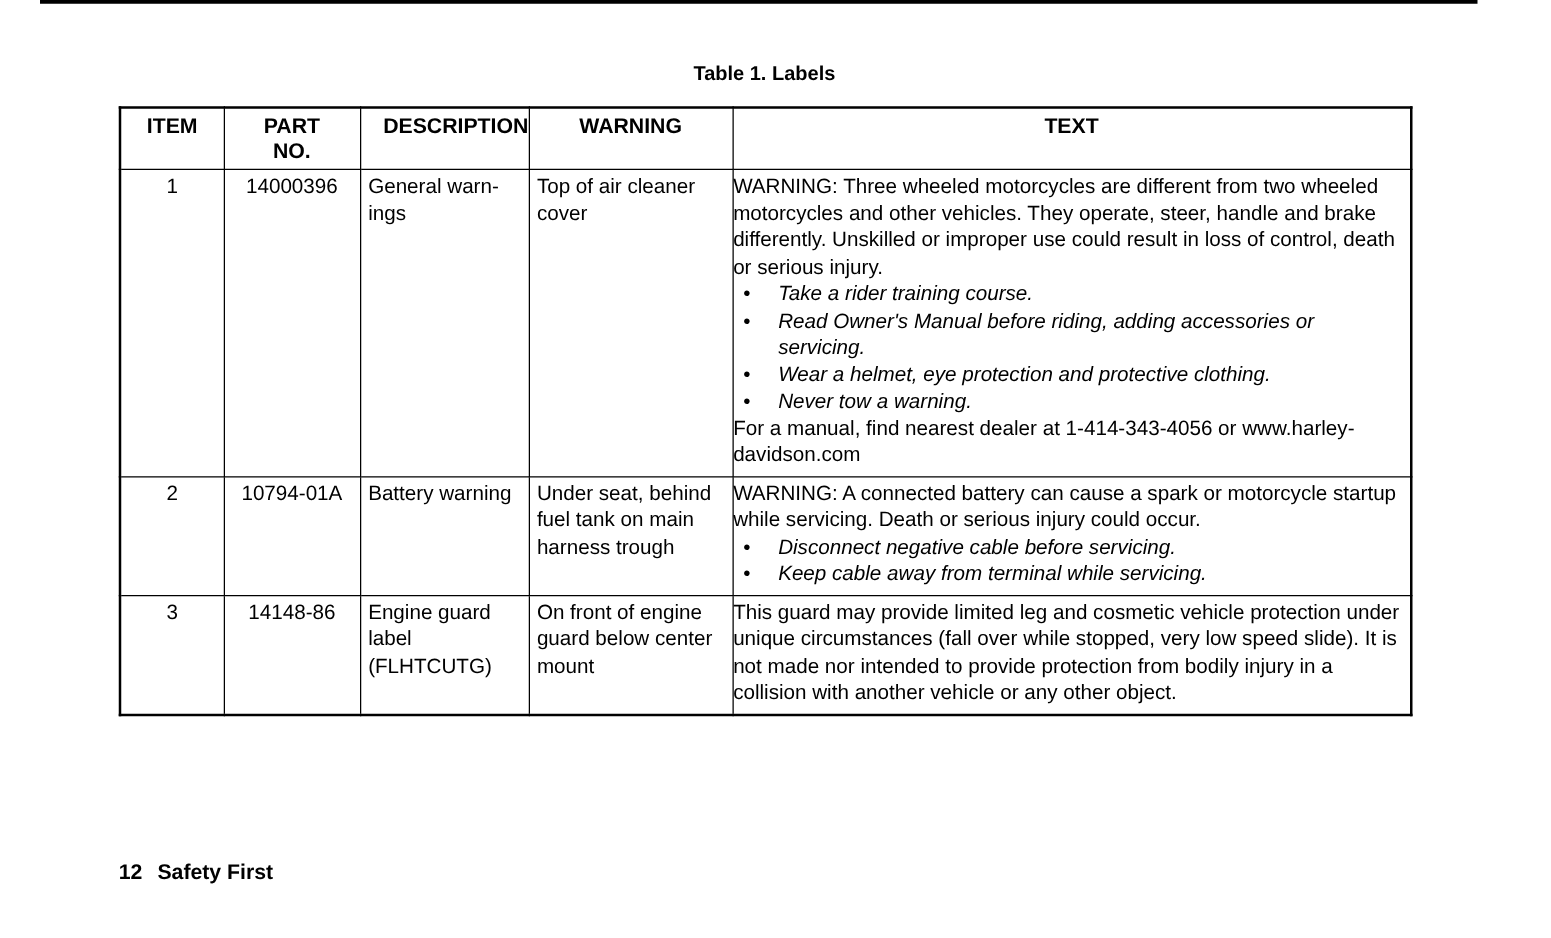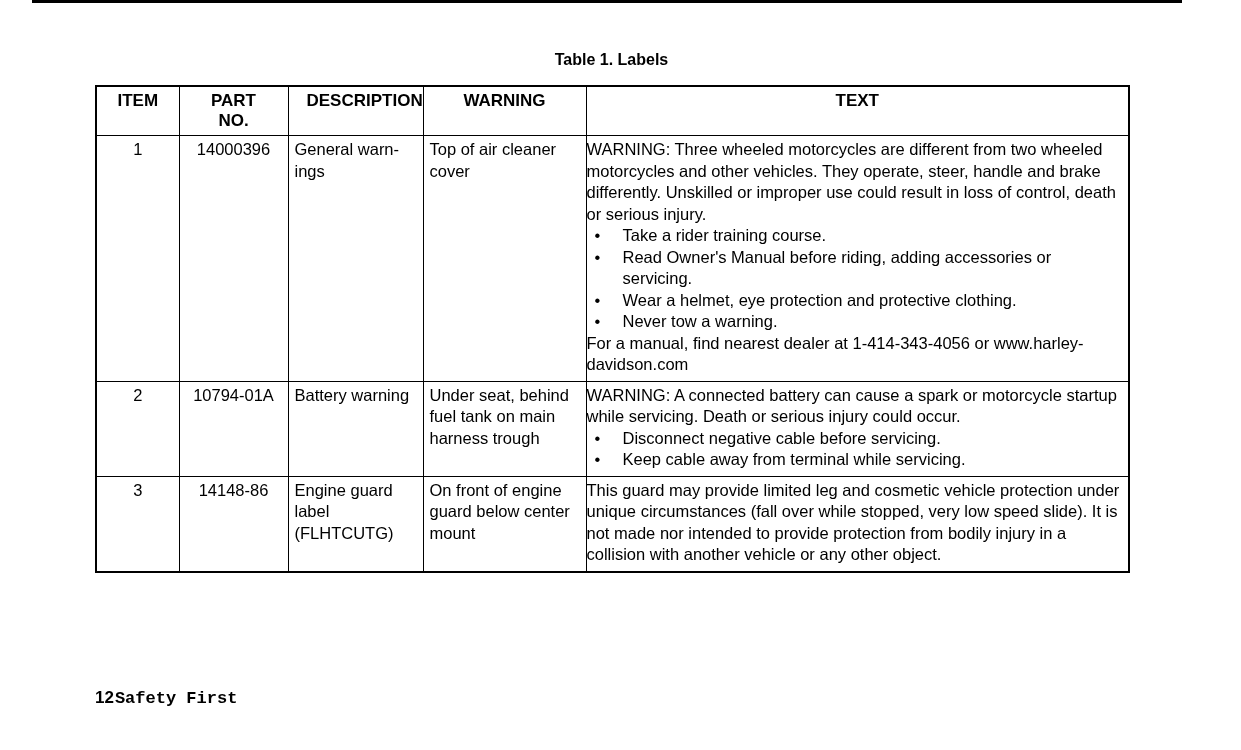--- a/index.html
+++ b/index.html
@@ -46,28 +46,28 @@
     text-align: center;
     padding: 4px 18px;
     line-height: 20px;
   }
   td.c-item, td.c-part { text-align: center; }
   td.c-desc, td.c-loc { white-space: pre-line; }
   td.c-text { padding-left: 0; }
   .para { margin: 0; }
   .bullet { display: flex; padding-left: 8px; }
   .bullet .b-glyph { flex: 0 0 28px; width: 28px; }
-  .bullet .b-text { flex: 1 1 auto; }
+  .bullet .b-text { flex: 1 1 auto; font-style: italic; }
   .page-footer {
     position: absolute;
     top: 688px; left: 95px;
     font-size: 17px;
     font-weight: bold;
   }
-  .page-footer .sec { margin-left: 1px; font-family: Liberation Mono, monospace; }
+  .page-footer .sec { margin-left: 12px; }
 </style>
 </head>
 <body>
 
 <div class="scan-line"></div>
 
 <div class="table-title">Table 1. Labels</div>
 
 <table class="labels">
   <colgroup>

